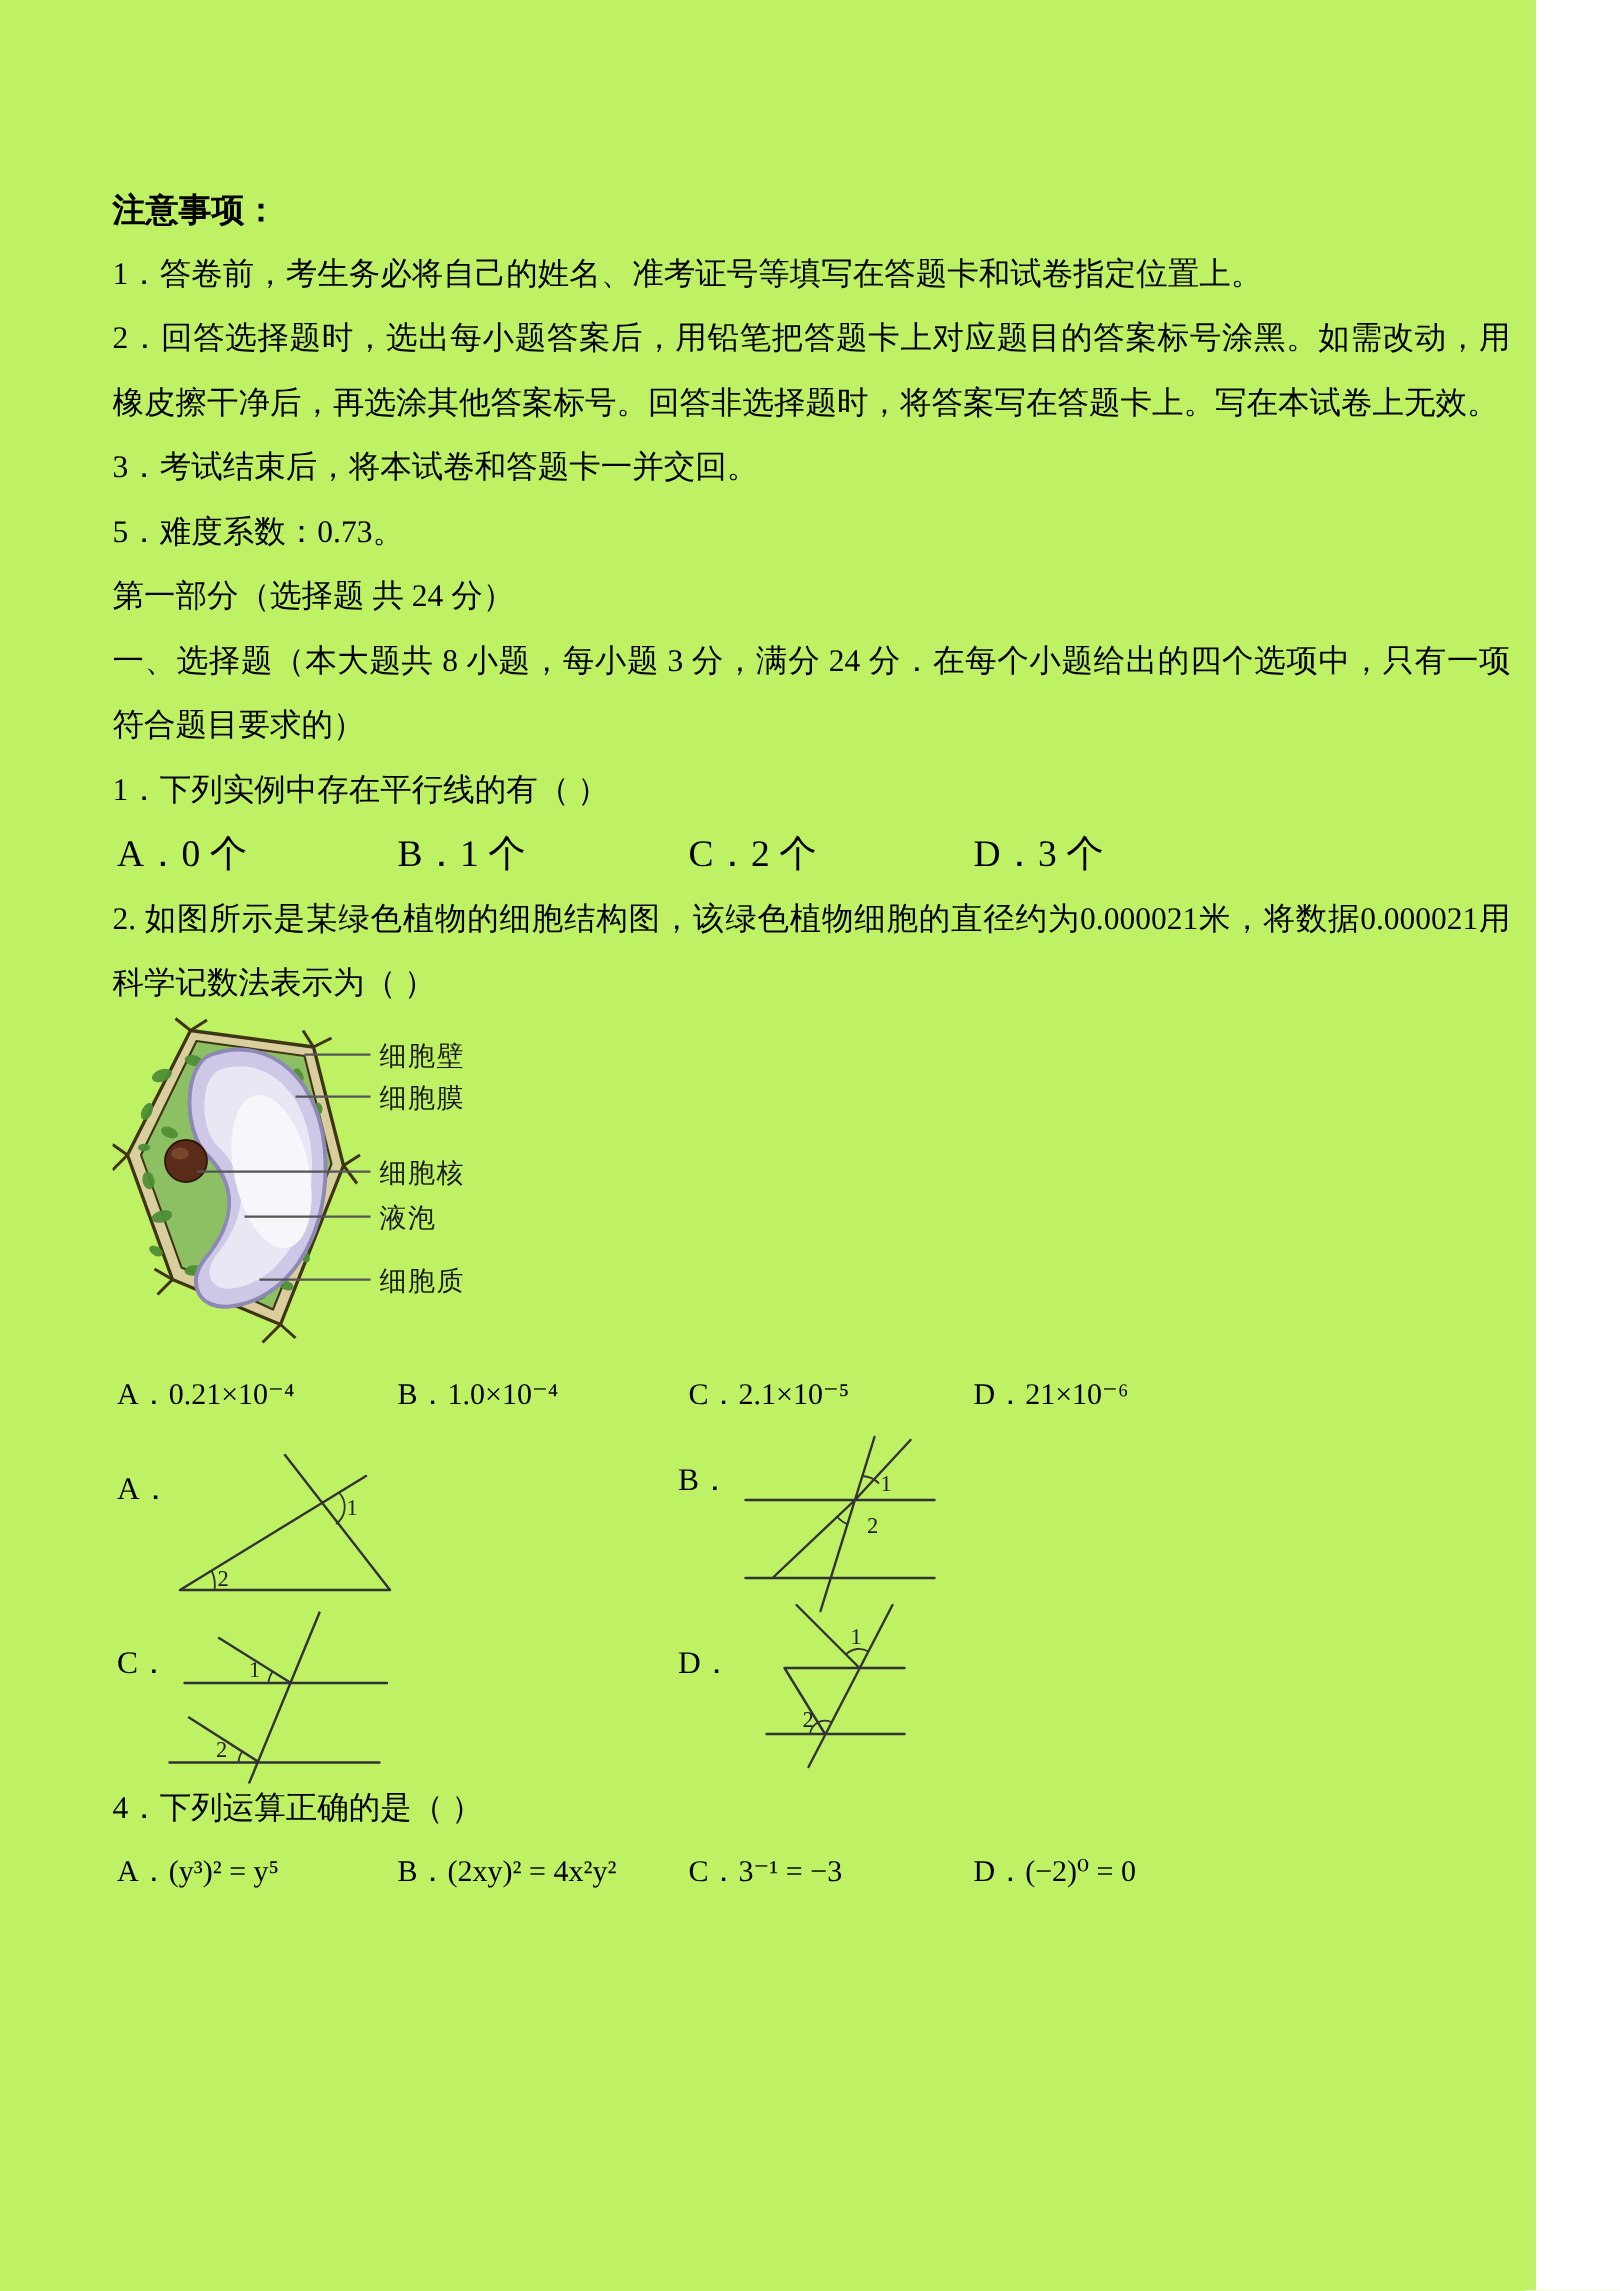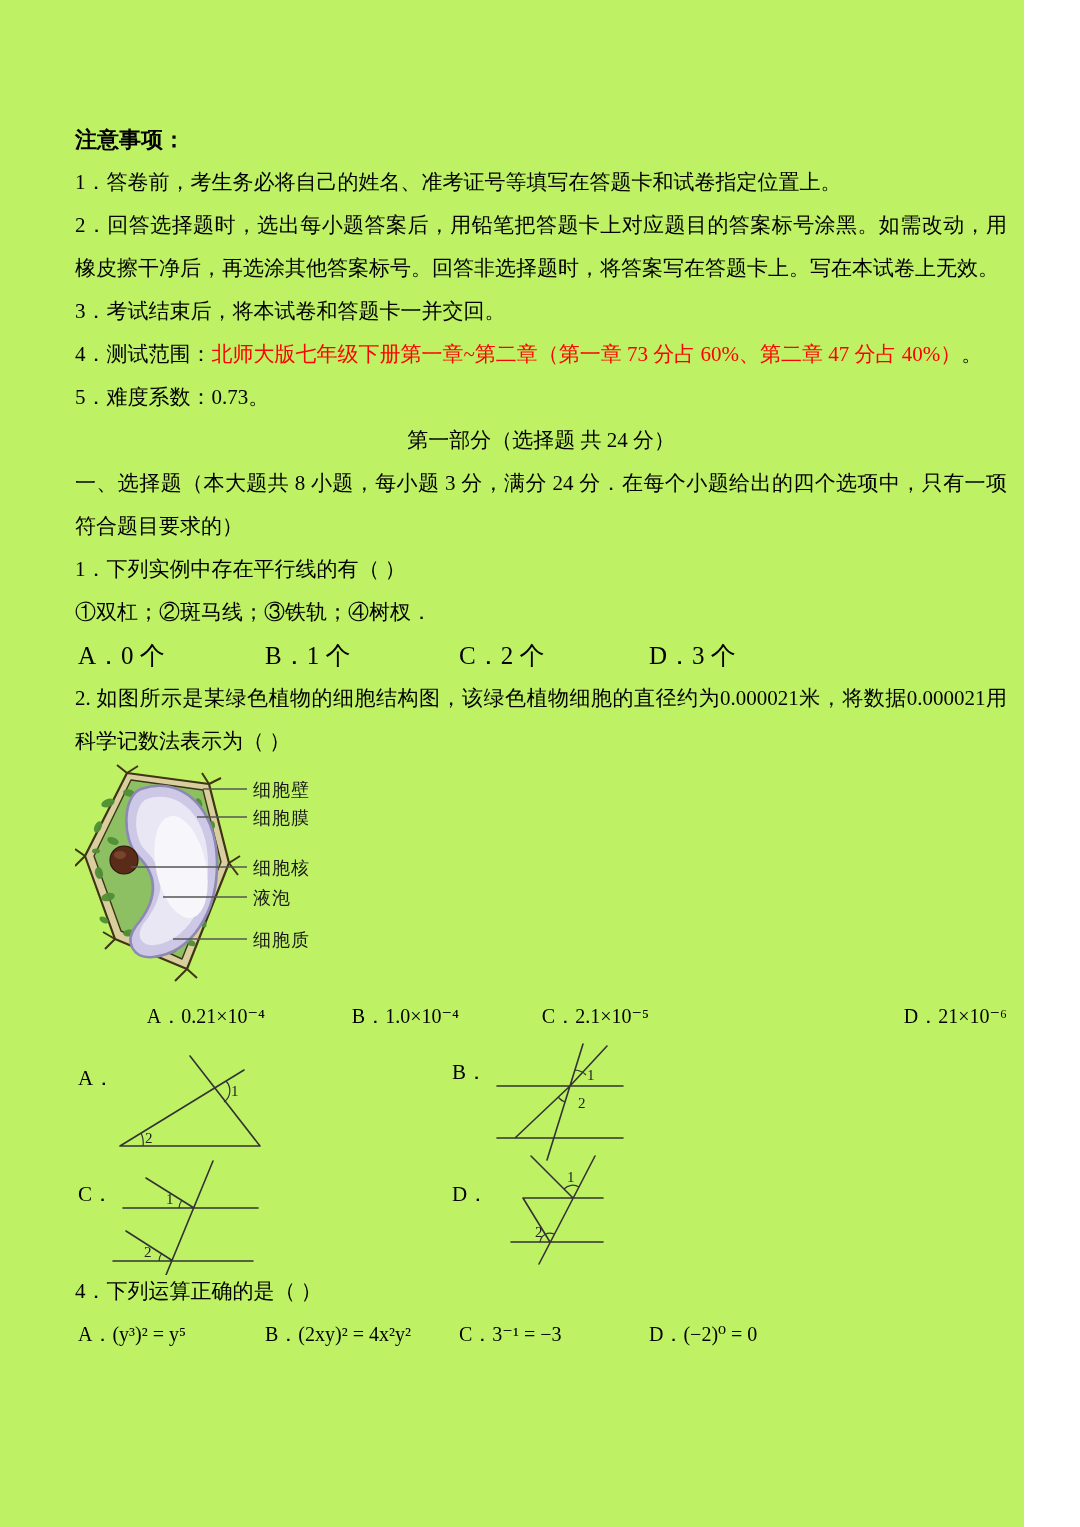--- a/index.html
+++ b/index.html
@@ -8,21 +8,21 @@
     width:1024px;height:1527px;
     background:#bef264;
     font-family:"Liberation Serif","DejaVu Serif",serif;
     color:#000;
     overflow:hidden;
   }
   .content{position:absolute;left:75px;top:118px;width:932px;}
   .line{font-size:21px;line-height:43px;margin:0;text-align:justify;}
   .notice-title{font-size:22px;line-height:43px;font-weight:700;margin:0;font-family:"Liberation Sans","DejaVu Sans",sans-serif;}
   .red{color:#ff0000;}
-  .center{text-align:center;}
+  .center{text-align:left;}
   .opt-row{display:flex;font-size:25px;line-height:43px;padding-left:3px;}
   .opt-row .opt{display:block;}
   .opt-row .opt:nth-child(1){width:187px;}
   .opt-row .opt:nth-child(2){width:194px;}
   .opt-row .opt:nth-child(3){width:190px;}
   .opt-row .opt:nth-child(4){flex:1;}
   .math{font-size:20px;}
   .cell-figure{margin:0;height:228px;}
   .q3-grid{position:relative;width:932px;height:232px;overflow:visible;}
   .q3-grid .fig-label{position:absolute;font-size:21px;}
@@ -35,28 +35,26 @@
 </head>
 <body>
 
 <div class="page">
   <div class="content">
 
     <p class="notice-title">注意事项：</p>
     <p class="line">1．答卷前，考生务必将自己的姓名、准考证号等填写在答题卡和试卷指定位置上。</p>
     <p class="line">2．回答选择题时，选出每小题答案后，用铅笔把答题卡上对应题目的答案标号涂黑。如需改动，用橡皮擦干净后，再选涂其他答案标号。回答非选择题时，将答案写在答题卡上。写在本试卷上无效。</p>
     <p class="line">3．考试结束后，将本试卷和答题卡一并交回。</p>
-    <p class="line"><span>4．测试范围：</span><span class="red">北师大版七年级下册第一章~第二章（第一章 73 分占 60%、第二章 47 分占 40%）</span><span>。</span></p>
     <p class="line">5．难度系数：0.73。</p>
 
     <p class="line center">第一部分（选择题 共 24 分）</p>
     <p class="line">一、选择题（本大题共 8 小题，每小题 3 分，满分 24 分．在每个小题给出的四个选项中，只有一项符合题目要求的）</p>
 
     <p class="line">1．下列实例中存在平行线的有（  ）</p>
-    <p class="line">①双杠；②斑马线；③铁轨；④树杈．</p>
     <div class="opt-row">
       <span class="opt">A．0 个</span>
       <span class="opt">B．1 个</span>
       <span class="opt">C．2 个</span>
       <span class="opt">D．3 个</span>
     </div>
 
     <p class="line">2. 如图所示是某绿色植物的细胞结构图，该绿色植物细胞的直径约为0.000021米，将数据0.000021用科学记数法表示为（  ）</p>
 
     <div class="cell-figure">
@@ -111,21 +109,21 @@
         </g>
 
         <text class="cell-label" x="178" y="33">细胞壁</text>
         <text class="cell-label" x="178" y="61">细胞膜</text>
         <text class="cell-label" x="178" y="111">细胞核</text>
         <text class="cell-label" x="178" y="141">液泡</text>
         <text class="cell-label" x="178" y="183">细胞质</text>
       </svg>
     </div>
 
-    <div class="opt-row math" style="margin-top:4px;text-align:right;">
+    <div class="opt-row math" style="margin-top:4px;">
       <span class="opt">A．0.21×10⁻⁴</span>
       <span class="opt">B．1.0×10⁻⁴</span>
       <span class="opt">C．2.1×10⁻⁵</span>
       <span class="opt">D．21×10⁻⁶</span>
     </div>
 
 
     <div class="q3-grid">
 
       <span class="fig-label" style="left:3px;top:26px;">A．</span>

